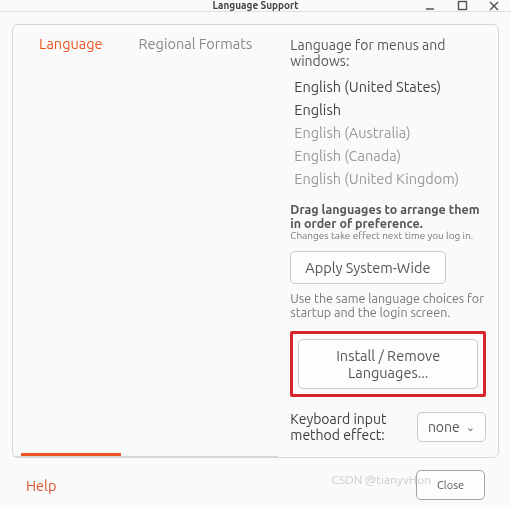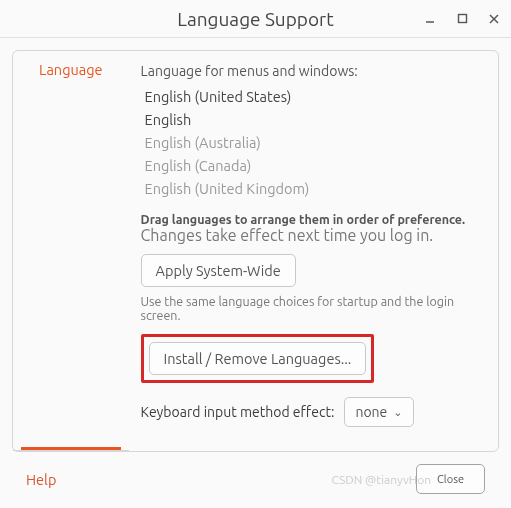--- a/index.html
+++ b/index.html
@@ -25,23 +25,23 @@
     }
     .titlebar {
       height: 38px;
       display: flex;
       align-items: center;
       justify-content: center;
       position: relative;
       border-bottom: 1px solid #e0e0e0;
     }
     .titlebar-title {
-      font-weight: 400;
+      font-weight: 700;
       color: #444;
-      font-size: 19px;
+      font-size: 10px;
     }
     .titlebar-controls {
       position: absolute;
       right: 8px;
       top: 0;
       height: 100%;
       display: flex;
       align-items: center;
       gap: 14px;
     }
@@ -103,21 +103,21 @@
     }
     .lang-item.dim {
       color: #999;
     }
     .hint-bold {
       font-weight: 700;
       font-size: 12.5px;
       color: #555;
     }
     .hint-sub {
-      font-size: 16px;
+      font-size: 10px;
       color: #777;
       margin-bottom: 10px;
     }
     .btn {
       display: inline-block;
       border: 1px solid #c9c9c9;
       border-radius: 5px;
       background: #fdfdfd;
       padding: 7px 14px;
       font-size: 14.5px;
@@ -211,20 +211,21 @@
             <line x1="10" y1="2" x2="2" y2="10" stroke="#555" stroke-width="1.5"></line>
           </svg>
       </div>
     </div>
   </div>
 
   <div class="content">
     <div class="panel">
       <div class="tabs">
         <div class="tab active">Language</div>
+        <div class="tab">Regional Formats</div>
       </div>
 
       <div class="tab-body">
         <div class="section-label">Language for menus and windows:</div>
 
         <div class="lang-list">
           <div class="lang-item">English (United States)</div>
           <div class="lang-item">English</div>
           <div class="lang-item dim">English (Australia)</div>
           <div class="lang-item dim">English (Canada)</div>

